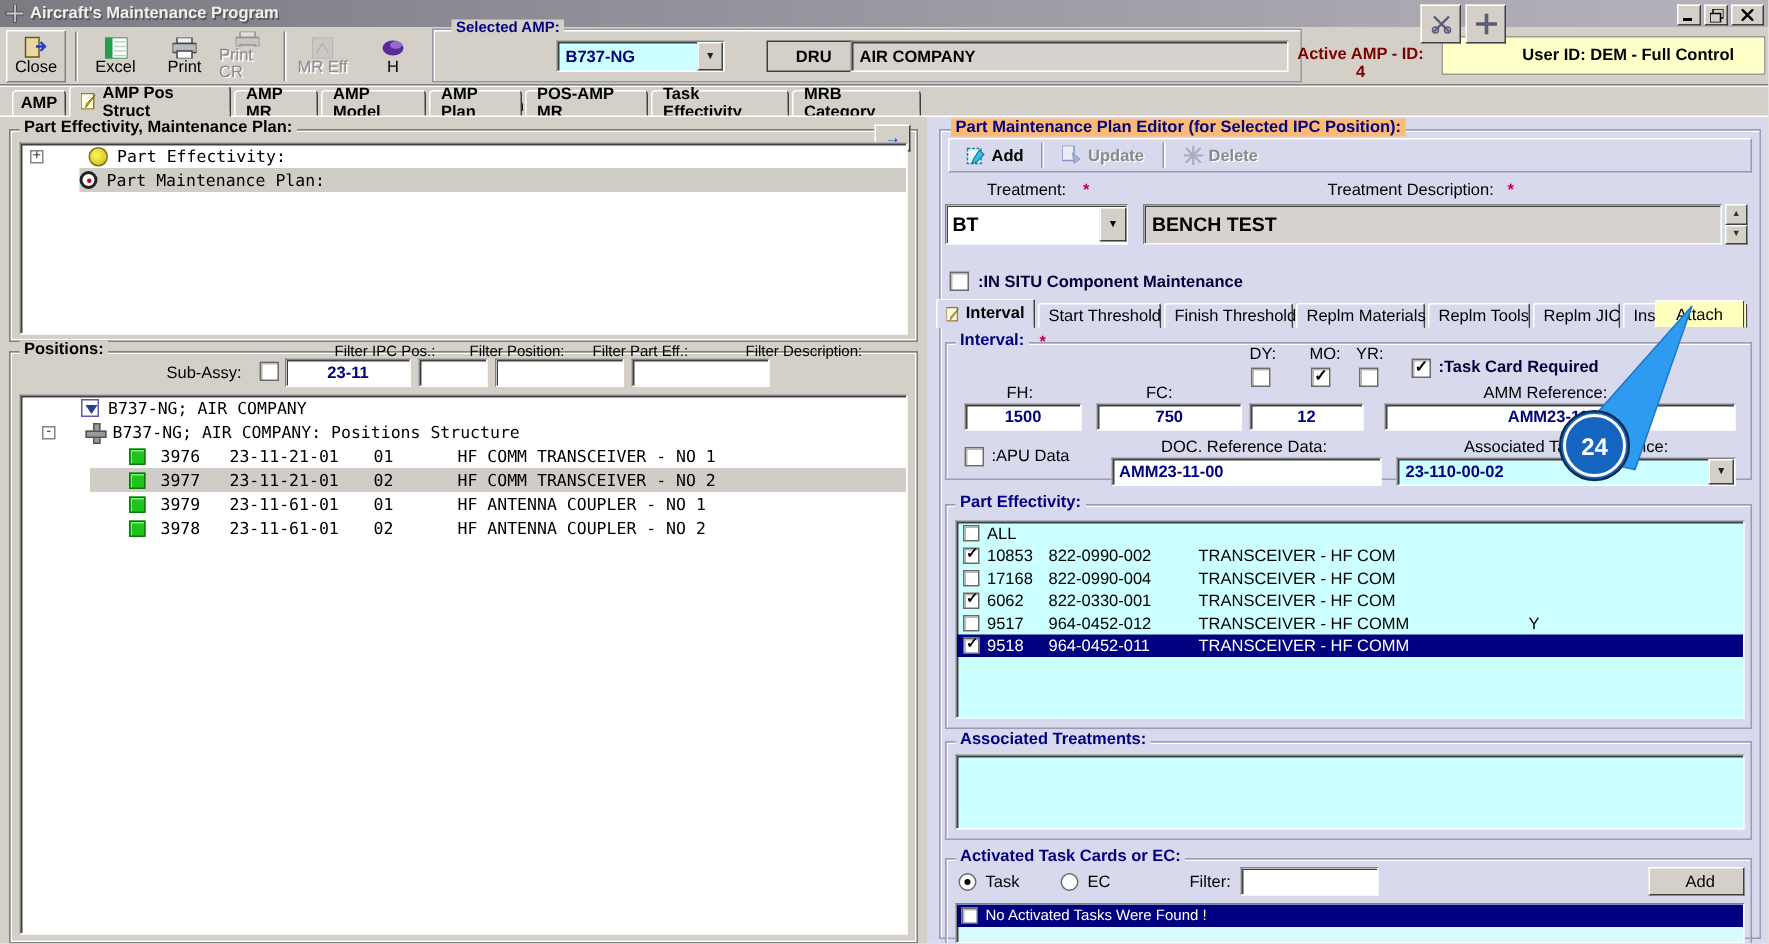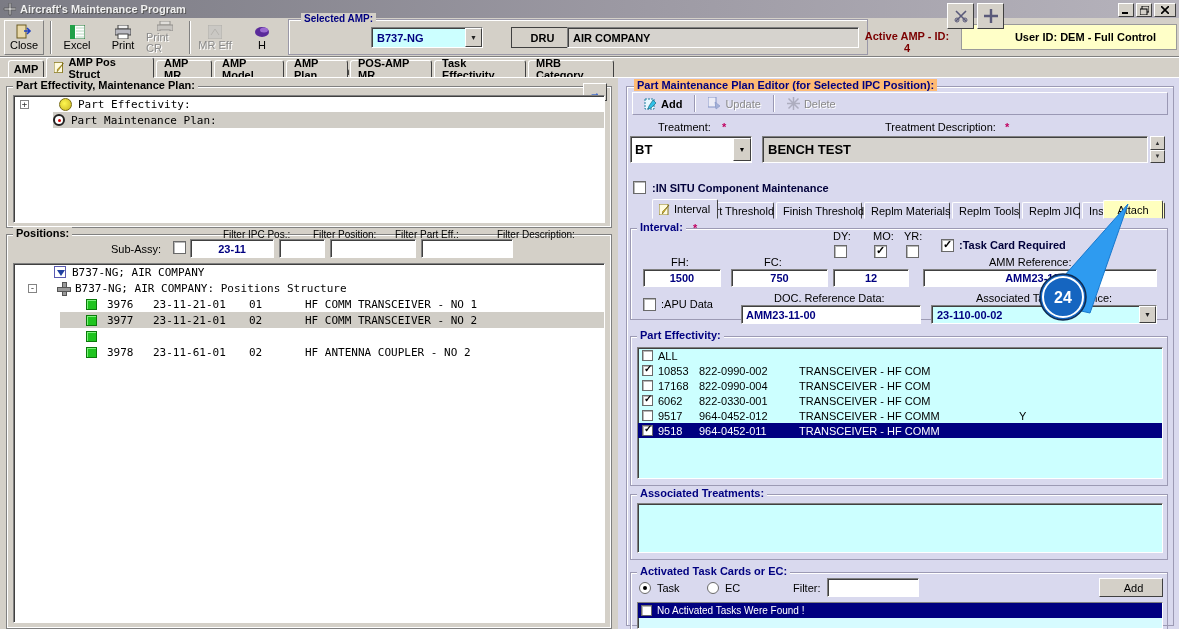--- a/index.html
+++ b/index.html
@@ -84,27 +84,27 @@
   .lbl { position:absolute; white-space:nowrap; }
   .navy { color:#000080; }
   .bold { font-weight:bold; }
   .inputbox { position:absolute; background:#fff; border:1px solid; border-color:#808080 #fff #fff #808080; box-shadow:1px 1px 0 #404040 inset; font-weight:bold; color:#000080; display:flex; align-items:center; }
   .inputbox.center { justify-content:center; }
   .inputbox.left { padding-left:4px; }
 
   
   .ed-toolbar { position:absolute; left:632px; top:92px; width:536px; height:23px; background:#d9d9ee; border:1px solid; border-color:#fff #9a98b4 #9a98b4 #fff; display:flex; align-items:center; padding-left:4px; gap:2px; }
   .ed-btn { height:19px; display:flex; align-items:center; gap:4px; padding:0 7px; font-weight:bold; }
-  .ed-btn.dis { color:#8a8a8a; font-weight:normal; text-shadow:1px 1px 0 #fff; }
+  .ed-btn.dis { color:#8a8a8a; font-weight:bold; text-shadow:1px 1px 0 #fff; }
   .ed-sep { width:2px; height:17px; border-left:1px solid #9a98b4; border-right:1px solid #fff; margin:0 3px; }
 
   
   .itab { position:absolute; bottom:0; height:17px; background:#d9d9ee; border:1px solid; border-color:#fff #404040 #d9d9ee #fff; border-radius:2px 2px 0 0;
     display:flex; align-items:center; padding:0 6px; gap:4px; white-space:nowrap; }
-  .itab.active { height:20px; z-index:2; font-weight:normal;margin-left:28px; }
+  .itab.active { height:20px; z-index:2; font-weight:bold; }
   .itab.attach { background:#ffffbe; justify-content:center; }
 
   
   .pe-row { position:relative; height:15px; display:flex; align-items:center; gap:0; padding-left:4px; color:#000; }
   .pe-row.sel { background:#000080; color:#fff; }
   .pe-id { width:46px; padding-left:5px; }
   .pe-pn { width:100px; }
   .pe-desc { width:220px; }
 
   
@@ -324,20 +324,21 @@
           <span><span class="pc-id">3976</span><span class="pc-ipc">23-11-21-01</span><span class="pc-pos">01</span><span>HF COMM TRANSCEIVER - NO 1</span></span>
         </div>
         <div class="trow" style="padding-left:46px;">
           <span style="background:#d0cdc6; display:flex; align-items:center; gap:10px; height:16px; flex:1; padding-left:26px;">
             <span class="cube"></span>
             <span><span class="pc-id">3977</span><span class="pc-ipc">23-11-21-01</span><span class="pc-pos">02</span><span>HF COMM TRANSCEIVER - NO 2</span></span>
           </span>
         </div>
         <div class="trow" style="padding-left:72px; gap:10px;">
           <span class="cube"></span>
+          <span><span class="pc-id">3979</span><span class="pc-ipc">23-11-61-01</span><span class="pc-pos">01</span><span>HF ANTENNA COUPLER - NO 1</span></span>
         </div>
         <div class="trow" style="padding-left:72px; gap:10px;">
           <span class="cube"></span>
           <span><span class="pc-id">3978</span><span class="pc-ipc">23-11-61-01</span><span class="pc-pos">02</span><span>HF ANTENNA COUPLER - NO 2</span></span>
         </div>
       </div>
     </div>
   </div>
 
   <div class="right-pane"></div>

